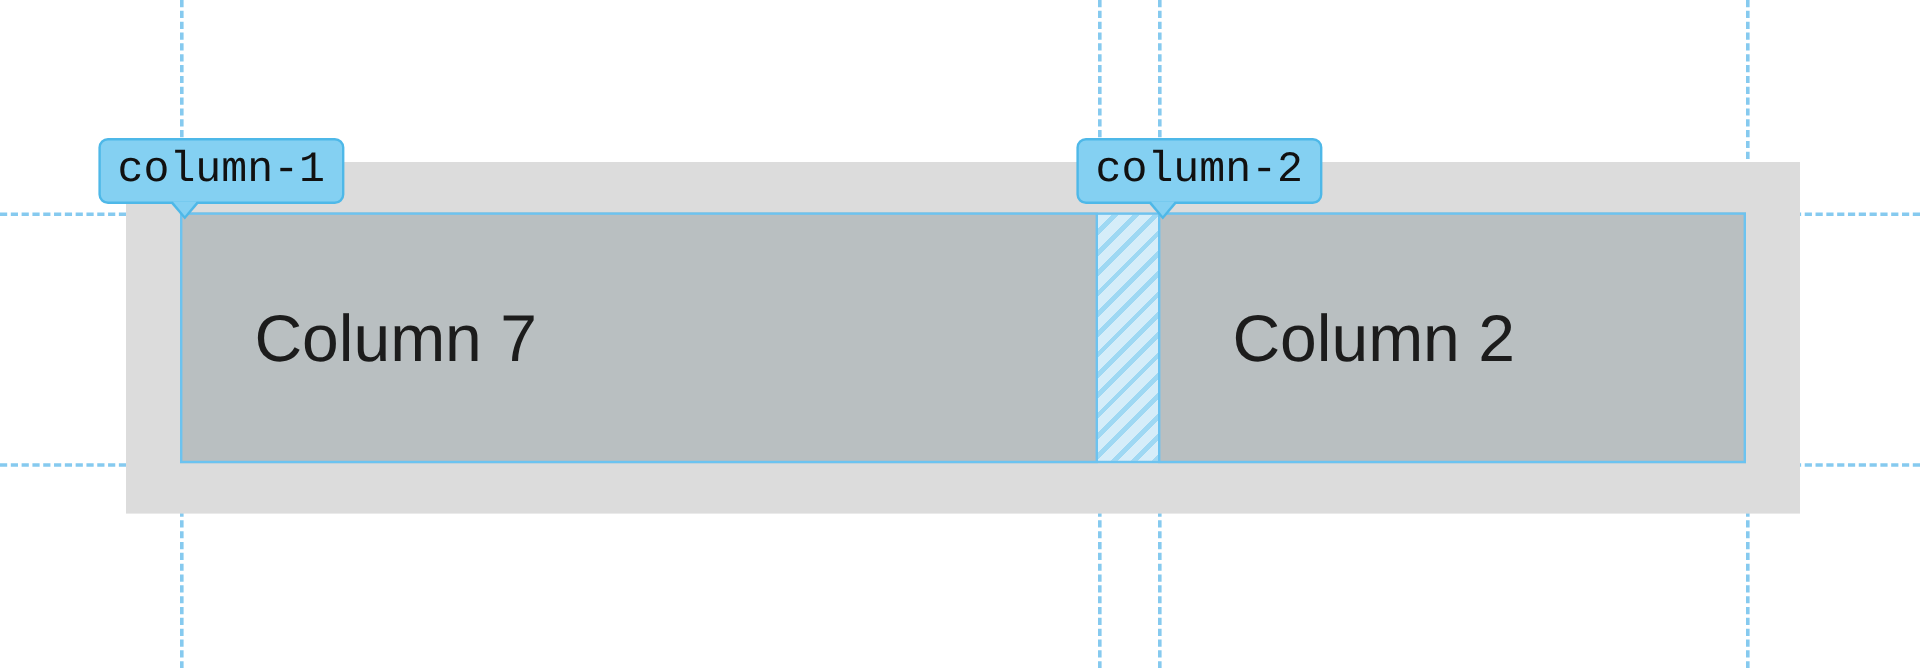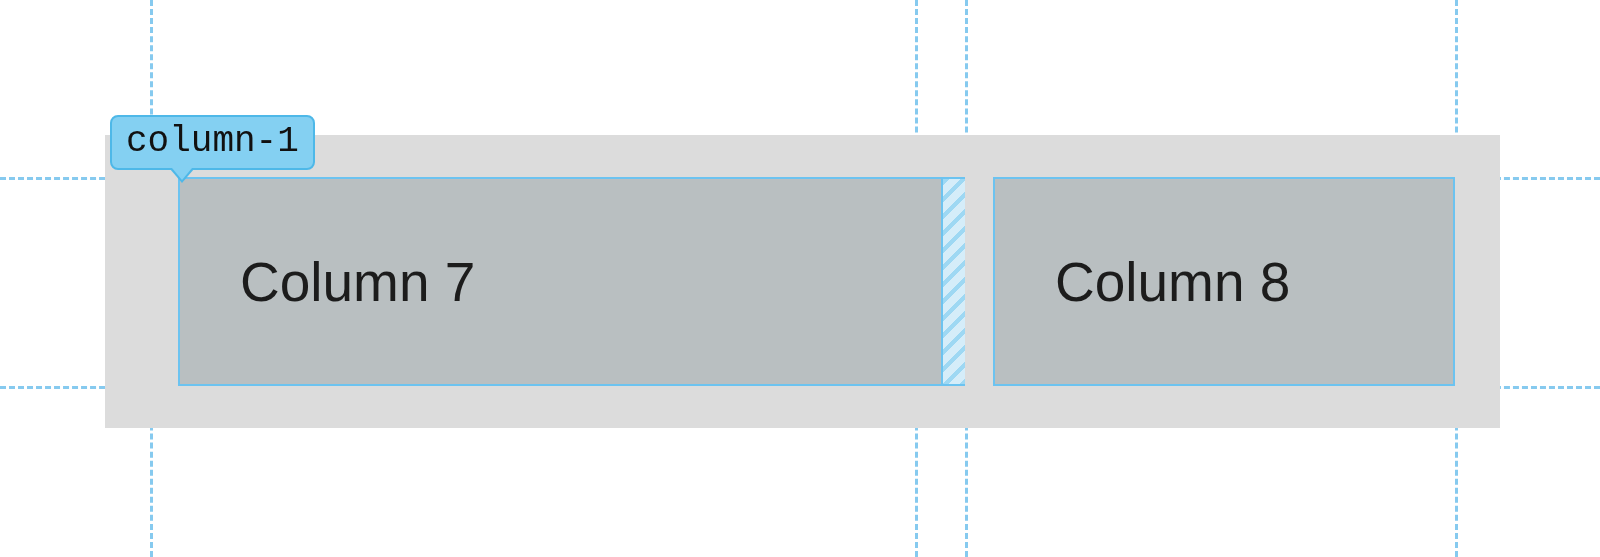--- a/index.html
+++ b/index.html
@@ -59,21 +59,20 @@
     
     .cell {
       background: #b9bfc1;
       border: 2px solid #6cc3f0;
       display: flex;
       align-items: center;
       padding-left: 60px;
       font-size: 55px;
       color: #1c1c1c;
       position: relative;
-      margin-left: 28px;
     }
     
     .cell-1 {
       width: 765px;
     }
     
     .cell-2 {
       flex: 1;
       margin-left: 50px;
     }
@@ -161,17 +160,20 @@
     <div class="grid-gap"></div>
 
     <div class="cell cell-1">
       <div class="tag tag-1">
         <span>column-1</span>
       </div>
       <span>Column 7</span>
     </div>
 
     <div class="cell cell-2">
-      <span>Column 8</span>
+      <div class="tag tag-2">
+        <span>column-2</span>
+      </div>
+      <span>Column 2</span>
     </div>
 
   </div>
 </div>
 
 </body></html>

